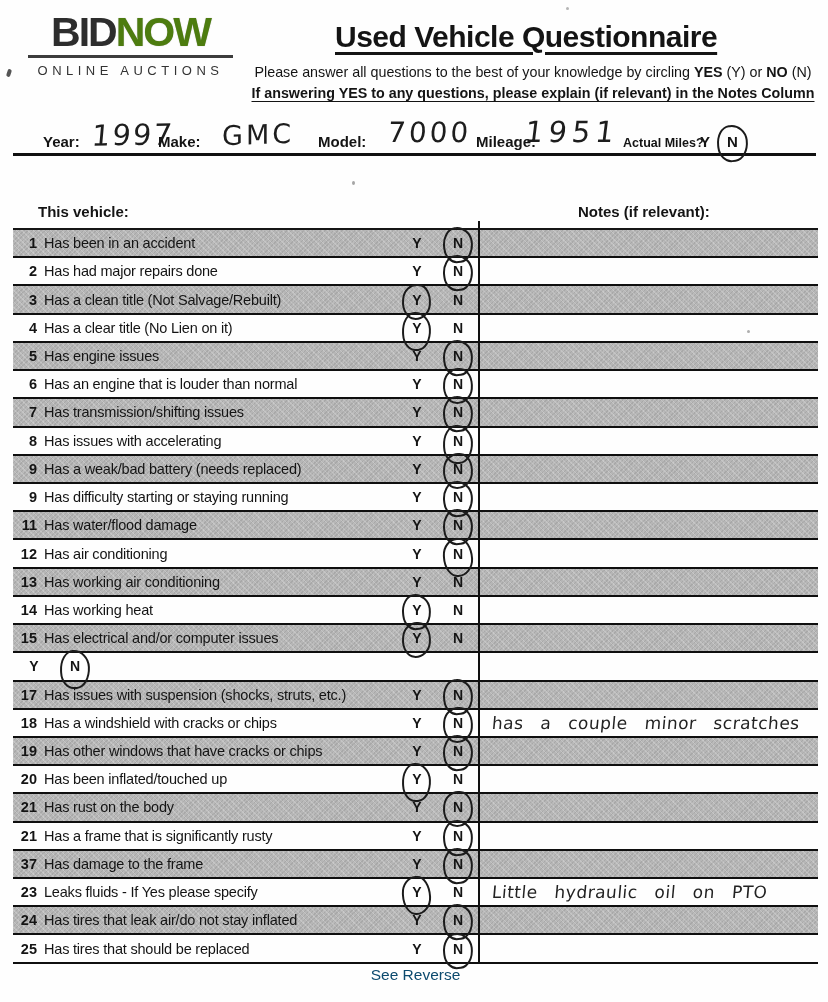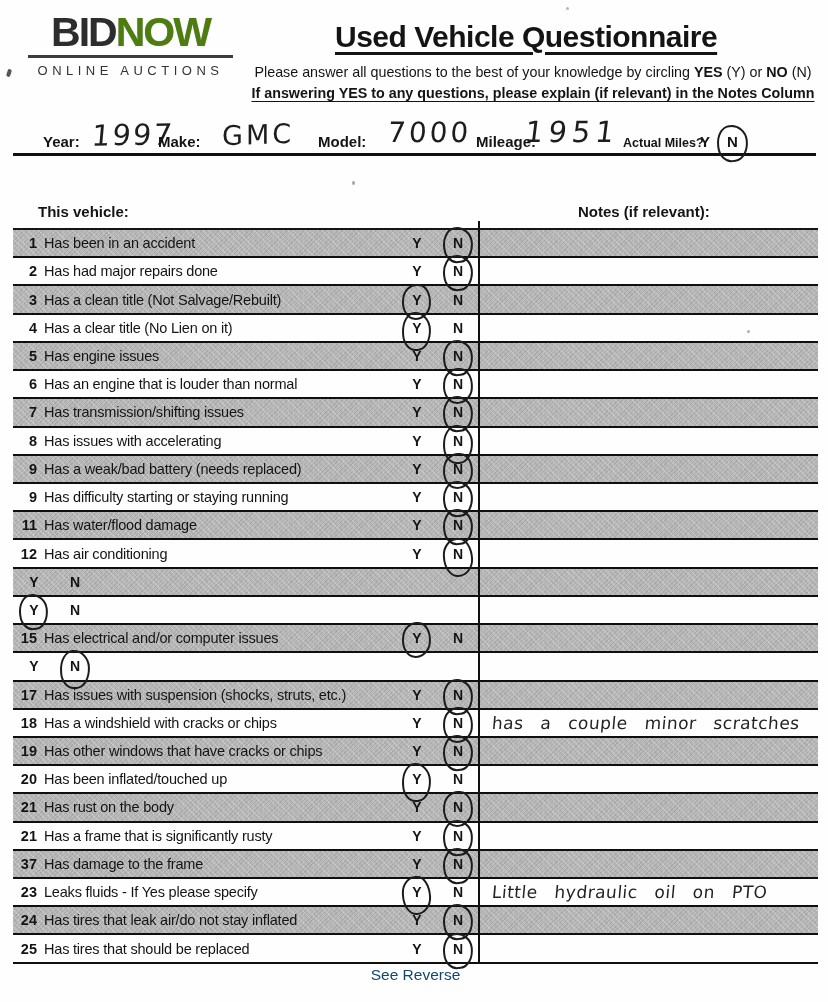--- a/index.html
+++ b/index.html
@@ -220,25 +220,33 @@
         <div class="qrow">
           <div class="qleft">
             <span class="qnum">12</span>
             <span class="qtext">Has air conditioning</span>
           </div>
           <div class="ycell"><span class="letterwrap">Y</span></div>
           <div class="ncell"><span class="letterwrap">N<i class="hand-circle"></i></span></div>
           <div class="qnotes"></div>
         </div>
         <div class="qrow">
-          <div class="ycell"><span class="letterwrap">Y</span></div>
-          <div class="ncell"><span class="letterwrap">N</span></div>
-          <div class="qnotes"></div>
-        </div>
-        <div class="qrow">
+          <div class="qleft">
+            <span class="qnum">13</span>
+            <span class="qtext">Has working air conditioning</span>
+          </div>
+          <div class="ycell"><span class="letterwrap">Y</span></div>
+          <div class="ncell"><span class="letterwrap">N</span></div>
+          <div class="qnotes"></div>
+        </div>
+        <div class="qrow">
+          <div class="qleft">
+            <span class="qnum">14</span>
+            <span class="qtext">Has working heat</span>
+          </div>
           <div class="ycell"><span class="letterwrap">Y<i class="hand-circle"></i></span></div>
           <div class="ncell"><span class="letterwrap">N</span></div>
           <div class="qnotes"></div>
         </div>
         <div class="qrow">
           <div class="qleft">
             <span class="qnum">15</span>
             <span class="qtext">Has electrical and/or computer issues</span>
           </div>
           <div class="ycell"><span class="letterwrap">Y<i class="hand-circle"></i></span></div>

